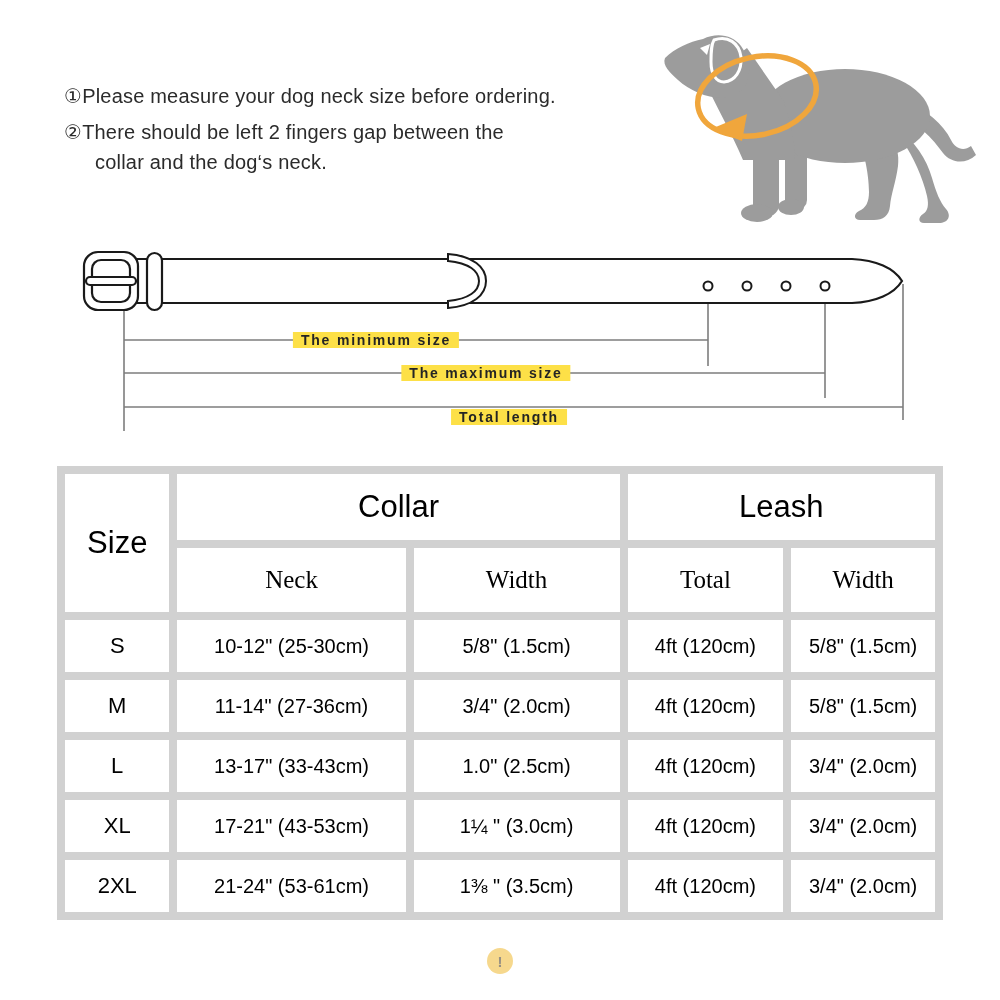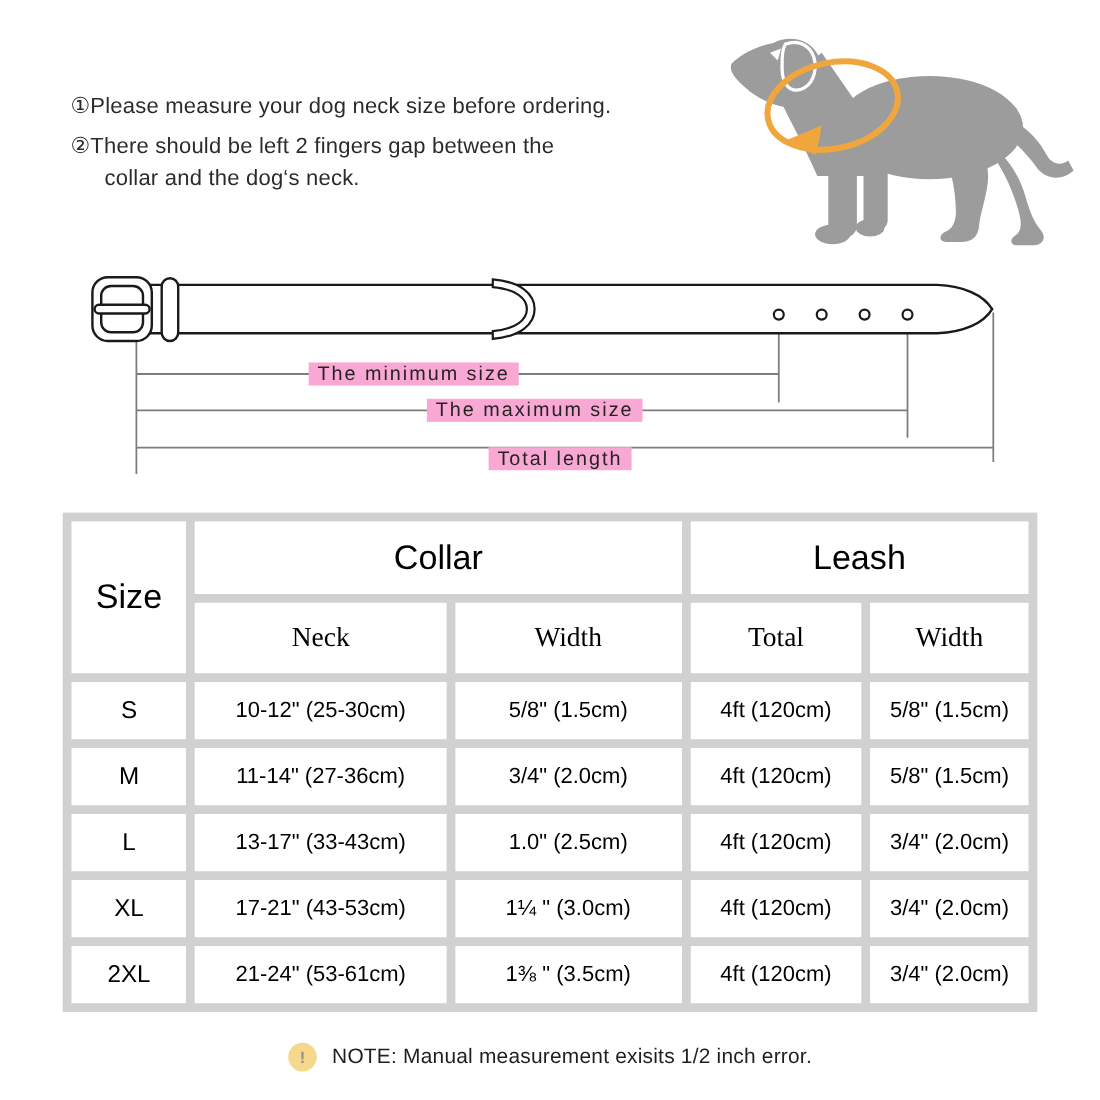--- a/index.html
+++ b/index.html
@@ -12,22 +12,22 @@
   .instr{position:absolute;font-size:20px;color:#2b2b2b;white-space:nowrap;letter-spacing:.2px;}
   #instr1{left:64px;top:84px;}
   #instr2{left:64px;top:120px;}
   #instr3{left:95px;top:151px;}
   
   #dog-svg{position:absolute;left:645px;top:12px;width:340px;height:225px;}
   
   #collar-svg{position:absolute;left:55px;top:238px;width:860px;height:200px;}
   .mlabel{
     position:absolute;transform:translate(-50%,-50%);
-    background:#f9a8d4;padding:0 8px;white-space:nowrap;
-    font-size:18px;font-weight:400;letter-spacing:1.8px;color:#242424;
+    background:#fde047;padding:0 8px;white-space:nowrap;
+    font-size:14px;font-weight:700;letter-spacing:1.8px;color:#242424;
   }
   #label-min{left:376px;top:340px;}
   #label-max{left:486px;top:373px;}
   #label-total{left:509px;top:417px;}
   
   #size-table{
     position:absolute;left:57px;top:466px;width:886px;
     table-layout:fixed;border-collapse:separate;border-spacing:8px;
     background:#d1d1d1;
   }
@@ -182,14 +182,13 @@
     <td>21-24" (53-61cm)</td>
     <td>1⅜ " (3.5cm)</td>
     <td>4ft (120cm)</td>
     <td>3/4" (2.0cm)</td>
   </tr>
 </tbody>
   </table>
 
 <div id="note">
   <span id="note-icon">!</span>
-  <span id="note-text">NOTE: Manual measurement exisits 1/2 inch error.</span>
 </div>
 
 </body></html>

